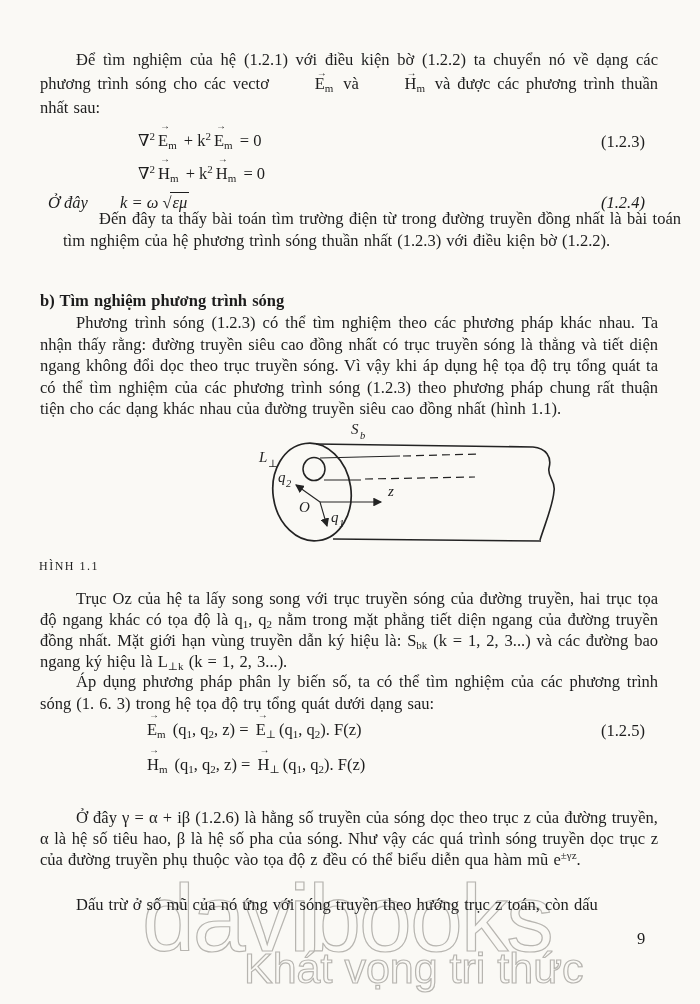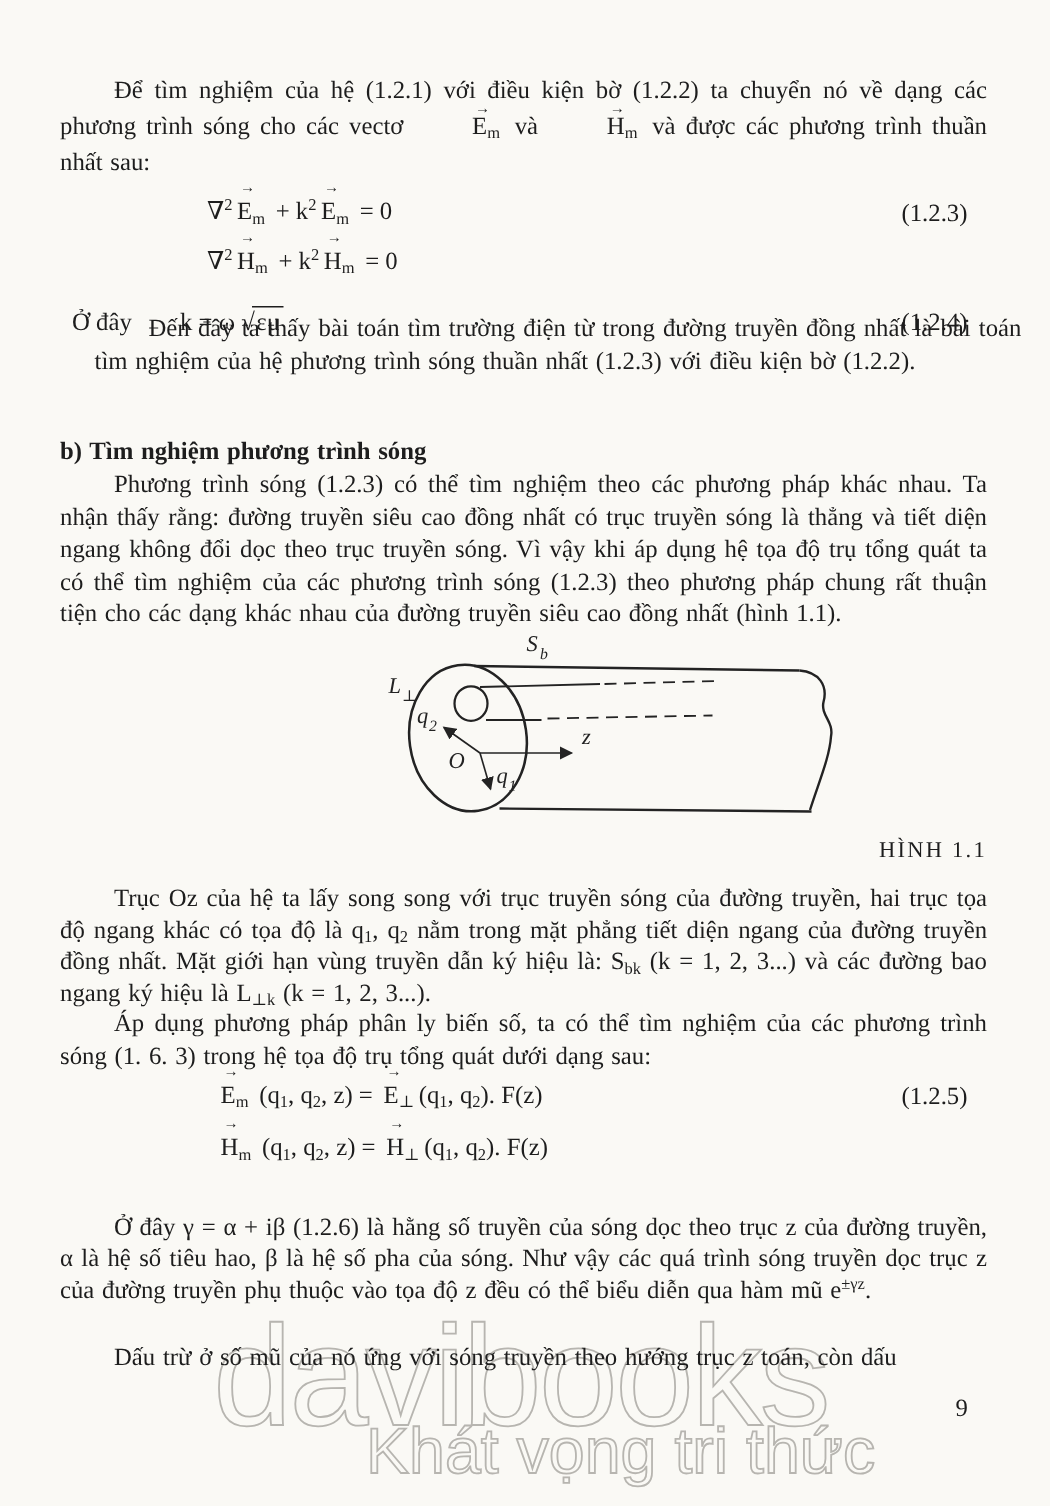--- a/index.html
+++ b/index.html
@@ -13,21 +13,21 @@
   sub{font-size:11px;vertical-align:-3px;line-height:0;}
   .vec{position:relative;display:inline-block;margin:0 3px;}
   .vec .vec-arrow{position:absolute;top:-11px;left:2px;font-size:10px;letter-spacing:-1px;}
   .eq{position:absolute;left:40px;width:618px;font-size:16.5px;height:26px;}
   .eq .eq-body{display:inline-block;margin-left:98px;}
   .eq .eq-body5{display:inline-block;margin-left:104px;}
   .eq .eq-num{position:absolute;right:13px;top:1px;}
   .eq .eq-label{position:absolute;left:8px;top:1px;}
   .eq .eq-klabel{position:absolute;left:80px;top:1px;text-align:center;}
   .sqrt .radicand{border-top:1.2px solid #1d1d1d;padding:0 2px 0 3px;margin-left:-2px;}
-  .caption{position:absolute;left:40px;width:618px;text-align:right;font-size:15px;
+  .caption{position:absolute;left:23px;width:618px;text-align:left;font-size:12px;
            letter-spacing:1.5px;text-indent:16px;}
   .figwrap{position:absolute;left:233px;top:420px;width:345px;height:140px;}
   .figwrap svg text{font-family:"Liberation Serif","DejaVu Serif",serif;font-style:italic;
            font-size:15px;fill:#232323;}
   .figwrap svg text.small{font-size:10.5px;}
   .pagenum{position:absolute;left:637px;top:929px;font-size:16.5px;}
   .wm{position:absolute;font-family:"Liberation Sans","DejaVu Sans",sans-serif;
       color:transparent;-webkit-text-stroke:1.2px #b7b5b0;white-space:nowrap;}
   .wm1{left:142px;top:864px;font-size:95px;letter-spacing:-2px;}
   .wm2{left:244px;top:944px;font-size:43px;letter-spacing:0px;}
@@ -44,21 +44,21 @@
 
   <div class="eq" style="top:131px;">
     <span class="eq-body"><span>∇</span><sup>2</sup><span class="vec"><span class="vec-arrow">→</span><span>E</span><sub>m</sub></span><span> + k</span><sup>2</sup><span class="vec"><span class="vec-arrow">→</span><span>E</span><sub>m</sub></span><span> = 0</span></span>
     <span class="eq-num">(1.2.3)</span>
   </div>
 
   <div class="eq" style="top:164px;">
     <span class="eq-body"><span>∇</span><sup>2</sup><span class="vec"><span class="vec-arrow">→</span><span>H</span><sub>m</sub></span><span> + k</span><sup>2</sup><span class="vec"><span class="vec-arrow">→</span><span>H</span><sub>m</sub></span><span> = 0</span></span>
   </div>
 
-  <div class="eq" style="top:204px;">
+  <div class="eq" style="top:192px;font-style:italic;">
     <span class="eq-label">Ở đây</span>
     <span class="eq-klabel"><span>k = ω </span><span class="sqrt"><span>√</span><span class="radicand">εμ</span></span></span>
     <span class="eq-num">(1.2.4)</span>
   </div>
 
   <p class="body indent block" style="top:208px;margin-left:23px;">Đến đây ta thấy bài toán tìm trường điện từ trong đường truyền đồng nhất là bài toán tìm nghiệm của hệ phương trình sóng thuần nhất (1.2.3) với điều kiện bờ (1.2.2).</p>
 
   <p class="body heading block" style="top:290px;">b) Tìm nghiệm phương trình sóng</p>
 
   <p class="body indent block" style="top:312px;">Phương trình sóng (1.2.3) có thể tìm nghiệm theo các phương pháp khác nhau. Ta nhận thấy rằng: đường truyền siêu cao đồng nhất có trục truyền sóng là thẳng và tiết diện ngang không đổi dọc theo trục truyền sóng. Vì vậy khi áp dụng hệ tọa độ trụ tổng quát ta có thể tìm nghiệm của các phương trình sóng (1.2.3) theo phương pháp chung rất thuận tiện cho các dạng khác nhau của đường truyền siêu cao đồng nhất (hình 1.1).</p>

